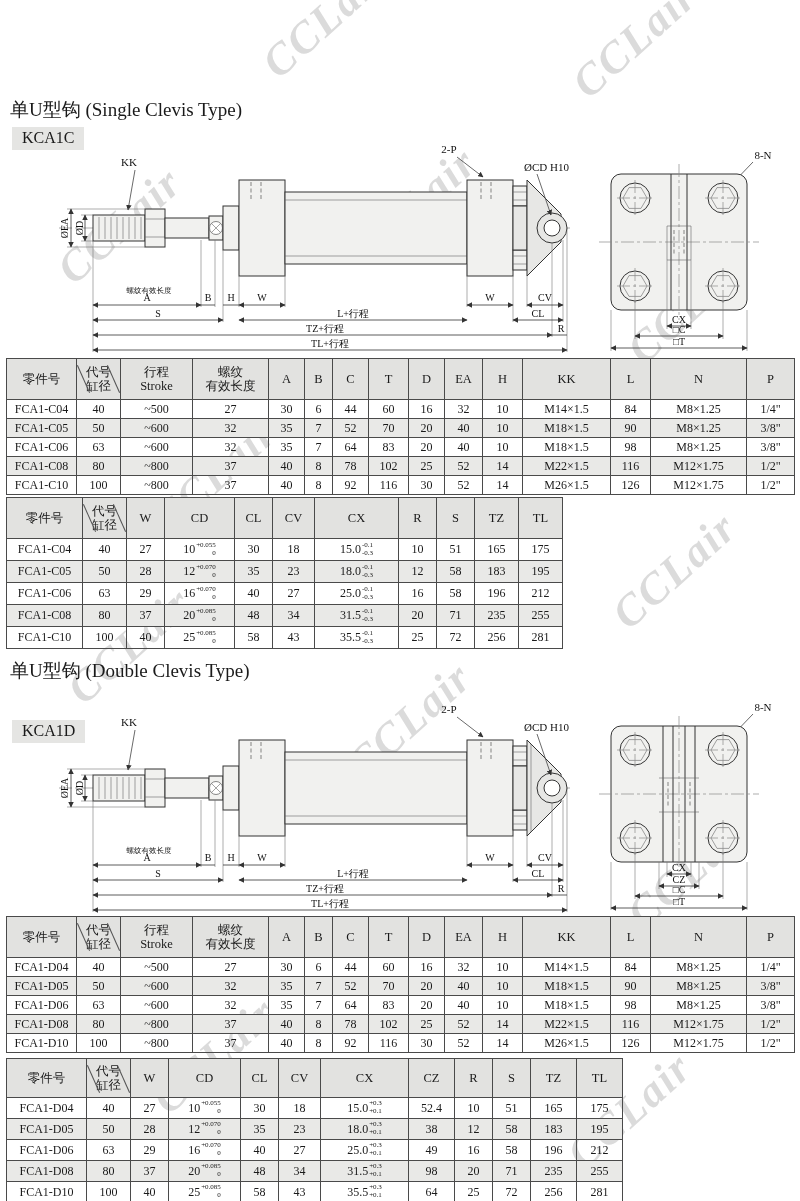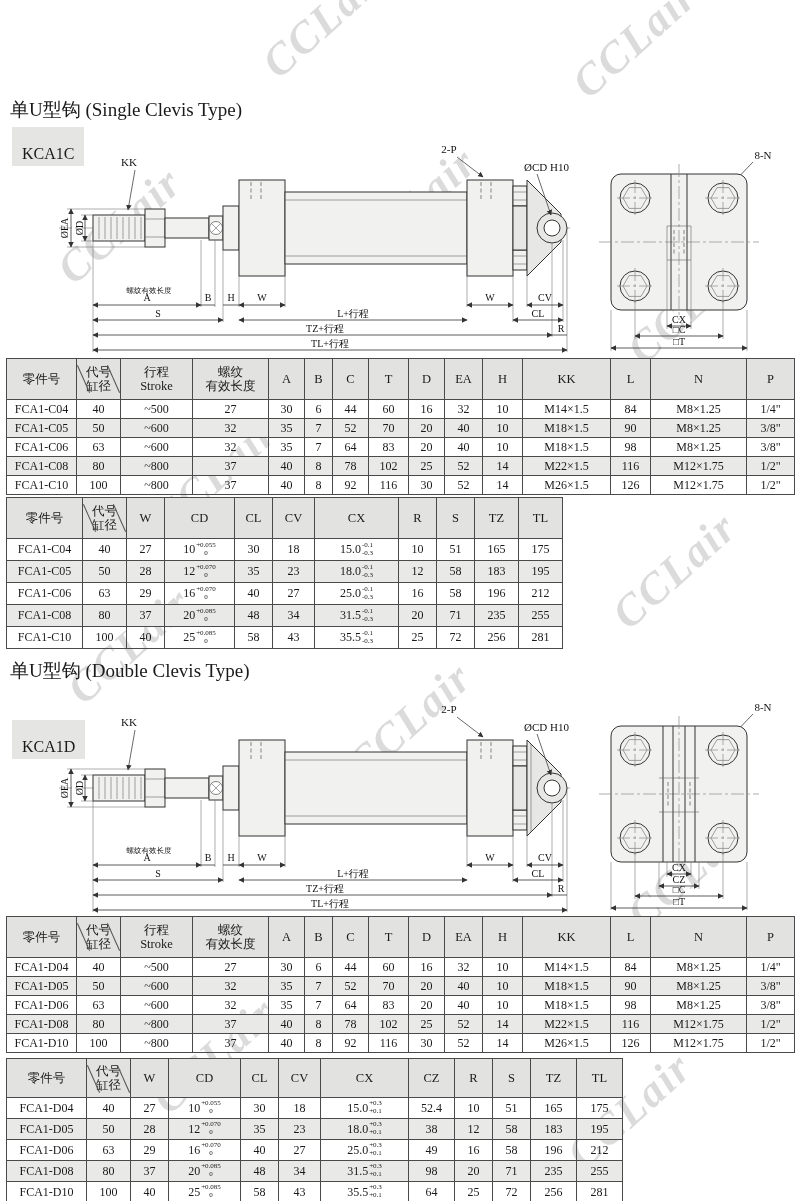--- a/index.html
+++ b/index.html
@@ -7,21 +7,21 @@
     width:800px;height:1201px;position:relative;background:#ffffff;
     font-family:"Liberation Serif",serif;color:#1a1a1a;overflow:hidden;
   }
   .wm{
     position:absolute;font-size:44px;font-weight:bold;font-style:italic;
     color:rgba(175,175,175,0.45);transform:rotate(-42deg);
     letter-spacing:2px;white-space:nowrap;pointer-events:none;z-index:0;
   }
   .title{position:absolute;left:10px;top:4px;font-size:24px;line-height:1.3;z-index:2}
   .sec-head{position:absolute;font-size:19px;z-index:2}
-  .badge{position:absolute;background:#e5e5e3;padding:18px 10px 3px;font-size:16px;z-index:2}
+  .badge{position:absolute;background:#e5e5e3;padding:2px 10px 3px;font-size:16px;z-index:2}
   table{
     position:absolute;border-collapse:collapse;table-layout:fixed;
     font-size:12px;text-align:center;z-index:2;background:transparent;
     border:1.5px solid #222;
     padding-left:42px;
   }
   th,td{border:1px solid #4a4a4a;padding:0 1px;overflow:hidden}
   thead th{background:#e2e2e0;font-weight:normal;height:40px;font-size:12.5px}
   .tbl-short thead th{height:38px}
   tbody td{height:18px}
@@ -40,21 +40,21 @@
   .fill2{fill:#e7e7e5;stroke:#333;stroke-width:1}
   .cl{stroke:#8a8a8a;stroke-width:.7;stroke-dasharray:13 3 3 3;fill:none}
   .dash{stroke:#555;stroke-width:.7;stroke-dasharray:4 2.5;fill:none}
   .dim{stroke:#333;stroke-width:.8;fill:none}
   .ext{stroke:#777;stroke-width:.6;fill:none}
   .ldr{stroke:#444;stroke-width:.8;fill:none}
   .dt{font-size:10px;fill:#111}
   .dt2{font-size:11px;fill:#111}
   .dts{font-size:7.5px;fill:#111}
   .tol{display:inline-flex;align-items:center;gap:1px;justify-content:center}
-  .stack{display:inline-flex;flex-direction:column;font-size:7px;line-height:1.1;text-align:center}
+  .stack{display:inline-flex;flex-direction:column;font-size:7px;line-height:1.1;text-align:right}
 </style>
 </head>
 <body>
 
 <div class="wm" style="left:250px;top:-6px">CCLair</div>
 <div class="wm" style="left:560px;top:14px">CCLair</div>
 <div class="wm" style="left:45px;top:200px">CCLair</div>
 <div class="wm" style="left:340px;top:180px">CCLair</div>
 <div class="wm" style="left:615px;top:280px">CCLair</div>
 <div class="wm" style="left:140px;top:450px">CCLair</div>

